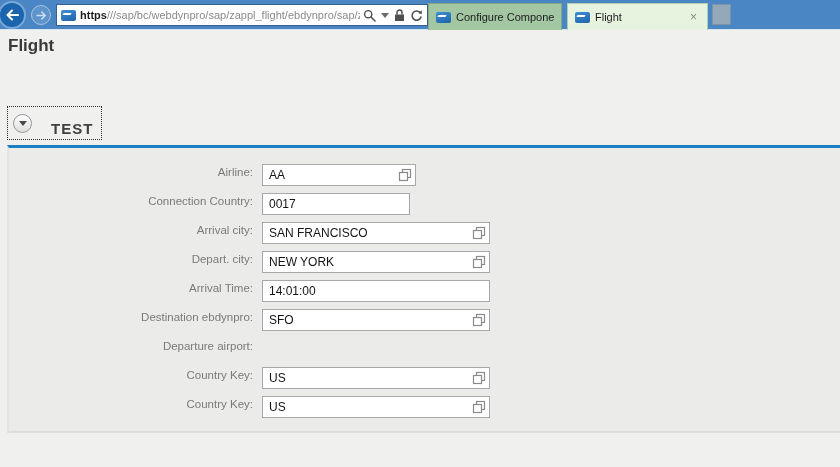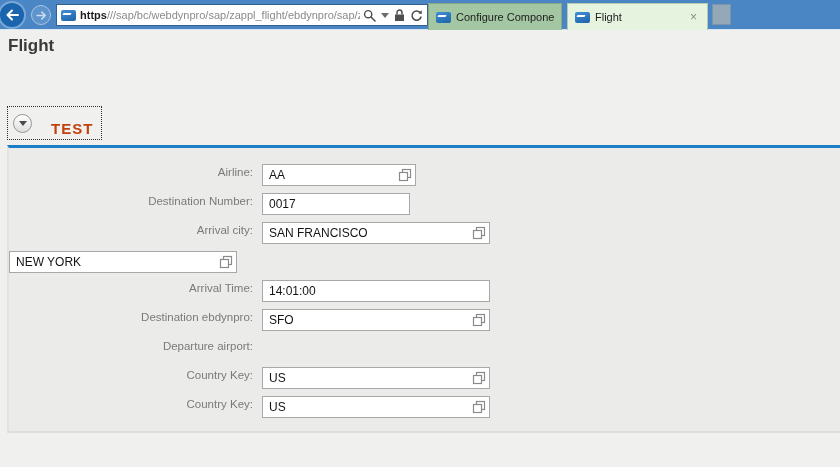--- a/index.html
+++ b/index.html
@@ -34,21 +34,21 @@
 
   
   .page { position:absolute; top:30px; left:0; width:840px; height:437px; background:#f0f0ee; }
   .page-title { position:absolute; left:8px; top:6px; font-size:17px; font-weight:bold; color:#3a3a3a; }
 
   .section-hdr { position:absolute; left:7px; top:76px; display:flex; align-items:center;
                  border:1px dotted #2e2e2e; padding:2px 8px 2px 5px; cursor:pointer; background:transparent; }
   .toggle-circle { width:19px; height:19px; border-radius:50%; border:1px solid #979797;
                    background:linear-gradient(#ffffff,#dedede); display:flex; align-items:center; justify-content:center; }
   .tri-down { width:0; height:0; border-left:4px solid transparent; border-right:4px solid transparent; border-top:5px solid #4a4a4a; margin-top:1px; }
-  .section-label { font-size:15px; font-weight:bold; color:#c2410c; letter-spacing:1px; margin-left:19px;margin-top:11px; }
+  .section-label { font-size:15px; font-weight:bold; color:#404040; letter-spacing:1px; margin-left:19px;margin-top:11px; }
 
   .panel { position:absolute; left:7px; top:115px; width:833px; height:288px;
            background:#ebebe9; border-top:3px solid #1c7fc3; border-left:2px solid #e3e3e1; border-bottom:2px solid #dddddb;
            padding-top:13px; }
 
   .frow { display:flex; align-items:center; height:22px; margin-bottom:7px; }
   .flabel { width:253px; flex:0 0 auto; text-align:right; padding-right:9px;
             font-size:11.5px; color:#7a7a7a; }
   .fbox { position:relative; height:16px; flex:0 0 auto; }
   .fbox input { width:100%; height:22px; border:1px solid #a8a8a8; background:#ffffff;
@@ -122,39 +122,40 @@
     <span class="fbox" style="width: 154px;">
       <input type="text" value="AA" style="">
       <svg class="vhelp" viewBox="0 0 14 14">
         <rect x="4.5" y="1.5" width="8" height="8" fill="none" stroke="#8a8a8a" stroke-width="1.2"></rect>
         <rect x="1.5" y="4.5" width="8" height="8" fill="#ffffff" stroke="#8a8a8a" stroke-width="1.2"></rect>
       </svg>
     </span>
   </div>
 
   <div class="frow">
-    <span class="flabel">Destination Number:</span>
+    <span class="flabel">Connection Country:</span>
     <span class="fbox no-help" style="width: 148px;">
       <input type="text" value="0017" style="">
       
     </span>
   </div>
 
   <div class="frow">
     <span class="flabel">Arrival city:</span>
     <span class="fbox" style="width: 228px;">
       <input type="text" value="SAN FRANCISCO" style="">
       <svg class="vhelp" viewBox="0 0 14 14">
         <rect x="4.5" y="1.5" width="8" height="8" fill="none" stroke="#8a8a8a" stroke-width="1.2"></rect>
         <rect x="1.5" y="4.5" width="8" height="8" fill="#ffffff" stroke="#8a8a8a" stroke-width="1.2"></rect>
       </svg>
     </span>
   </div>
 
   <div class="frow">
+    <span class="flabel">Depart. city:</span>
     <span class="fbox" style="width: 228px;">
       <input type="text" value="NEW YORK" style="">
       <svg class="vhelp" viewBox="0 0 14 14">
         <rect x="4.5" y="1.5" width="8" height="8" fill="none" stroke="#8a8a8a" stroke-width="1.2"></rect>
         <rect x="1.5" y="4.5" width="8" height="8" fill="#ffffff" stroke="#8a8a8a" stroke-width="1.2"></rect>
       </svg>
     </span>
   </div>
 
   <div class="frow">

